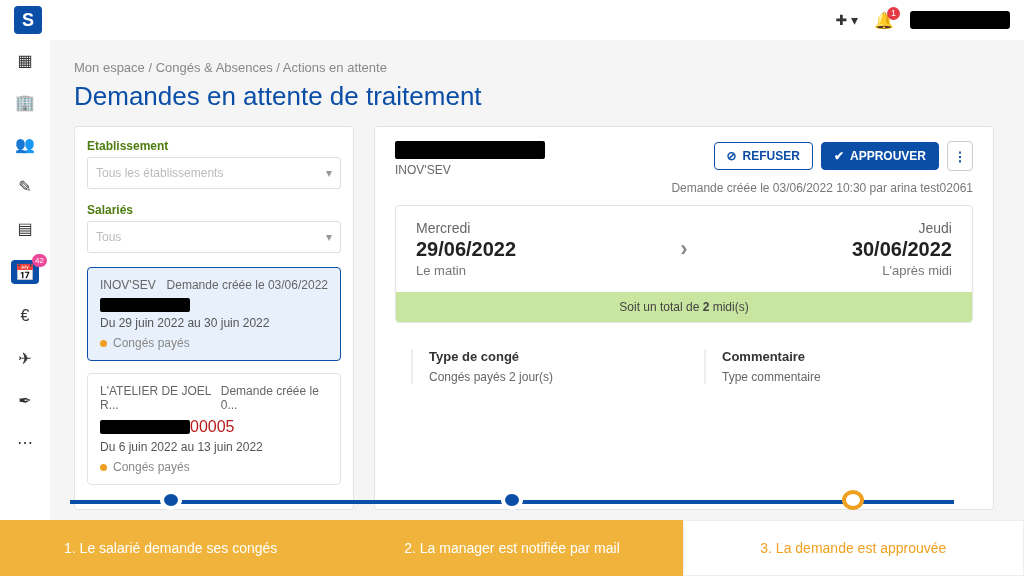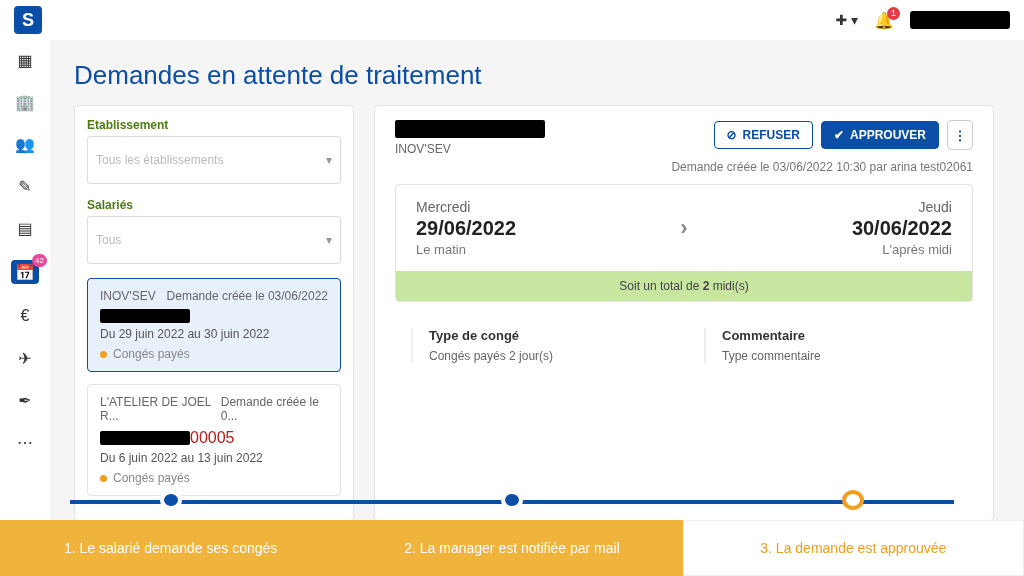--- a/index.html
+++ b/index.html
@@ -19,21 +19,21 @@
 .sidenav .nav-icon .mini-badge { position: absolute; top: -6px; right: -8px; background: #ec4899; color: #fff; font-size: 8px; padding: 2px 3px; border-radius: 7px; }
 
 .main { position: absolute; top: 40px; left: 50px; right: 6px; bottom: 0; padding: 20px 24px 0 24px; overflow: hidden; }
 .breadcrumb { color: #888; font-size: 13px; margin-bottom: 6px; }
 .page-title { color: #0a4ea8; font-size: 26px; font-weight: 400; margin-bottom: 14px; }
 
 .content { display: flex; gap: 20px; }
 
 .filters { width: 280px; background: #fff; border: 1px solid #e3e3e3; border-radius: 4px; padding: 12px; }
 .filter-label { font-size: 12px; color: #4d7c0f; margin-bottom: 4px; font-weight: 600; }
-.filter-select { width: 100%; height: 48px; border: 1px solid #ddd; border-radius: 3px; background: #fff; color: #bbb; padding: 0 8px; display: flex; align-items: center; justify-content: space-between; margin-bottom: 14px; font-size: 12px; }
+.filter-select { width: 100%; height: 32px; border: 1px solid #ddd; border-radius: 3px; background: #fff; color: #bbb; padding: 0 8px; display: flex; align-items: center; justify-content: space-between; margin-bottom: 14px; font-size: 12px; }
 .filter-select .caret { color: #999; }
 
 .requests { margin-top: 6px; }
 .request-card { border: 1px solid #e3e3e3; border-radius: 4px; padding: 10px 12px; margin-bottom: 12px; background: #fff; }
 .request-card.selected { border: 1px solid #0a4ea8; background: #e8f0fb; }
 .request-card .row1 { display: flex; justify-content: space-between; font-size: 12px; color: #666; margin-bottom: 6px; }
 .request-card .black-bar { width: 90px; height: 14px; background: #000; border-radius: 2px; margin-bottom: 4px; }
 .request-card .range { font-size: 12px; color: #555; margin-bottom: 6px; }
 .request-card .type { font-size: 12px; color: #888; display: flex; align-items: center; gap: 6px; }
 .request-card .dot { width: 7px; height: 7px; background: #f0a020; border-radius: 50%; }
@@ -90,20 +90,21 @@
   <div class="nav-icon">✎</div>
   <div class="nav-icon">▤</div>
   <div class="nav-icon active">📅<span class="mini-badge">42</span></div>
   <div class="nav-icon">€</div>
   <div class="nav-icon">✈</div>
   <div class="nav-icon">✒</div>
   <div class="nav-icon">⋯</div>
 </div>
 
 <div class="main">
+  <div class="breadcrumb">Mon espace / Congés &amp; Absences / Actions en attente</div>
   <h1 class="page-title">Demandes en attente de traitement</h1>
 
   <div class="content">
     <div class="filters">
       <div class="filter-label">Etablissement</div>
       <div class="filter-select">
         <span>Tous les établissements</span>
         <span class="caret">▾</span>
       </div>
       <div class="filter-label">Salariés</div>

